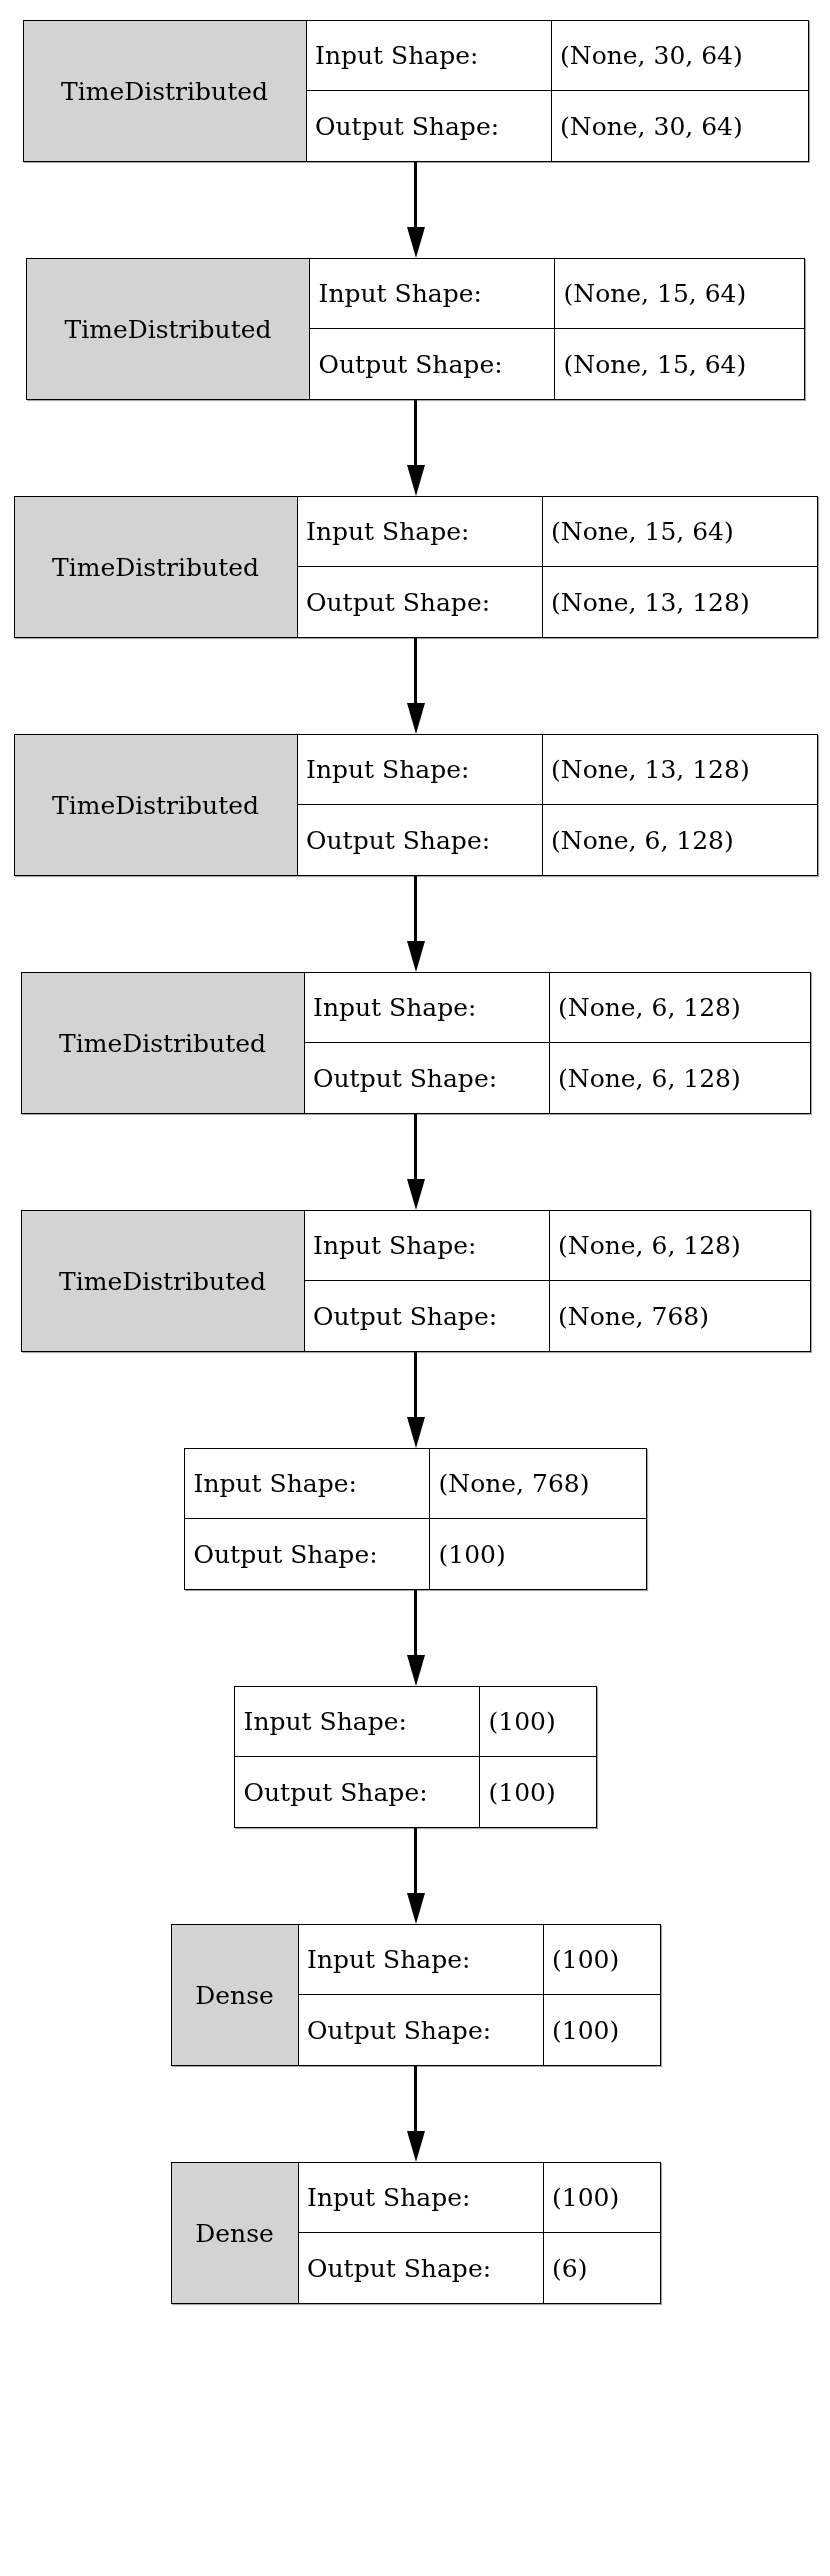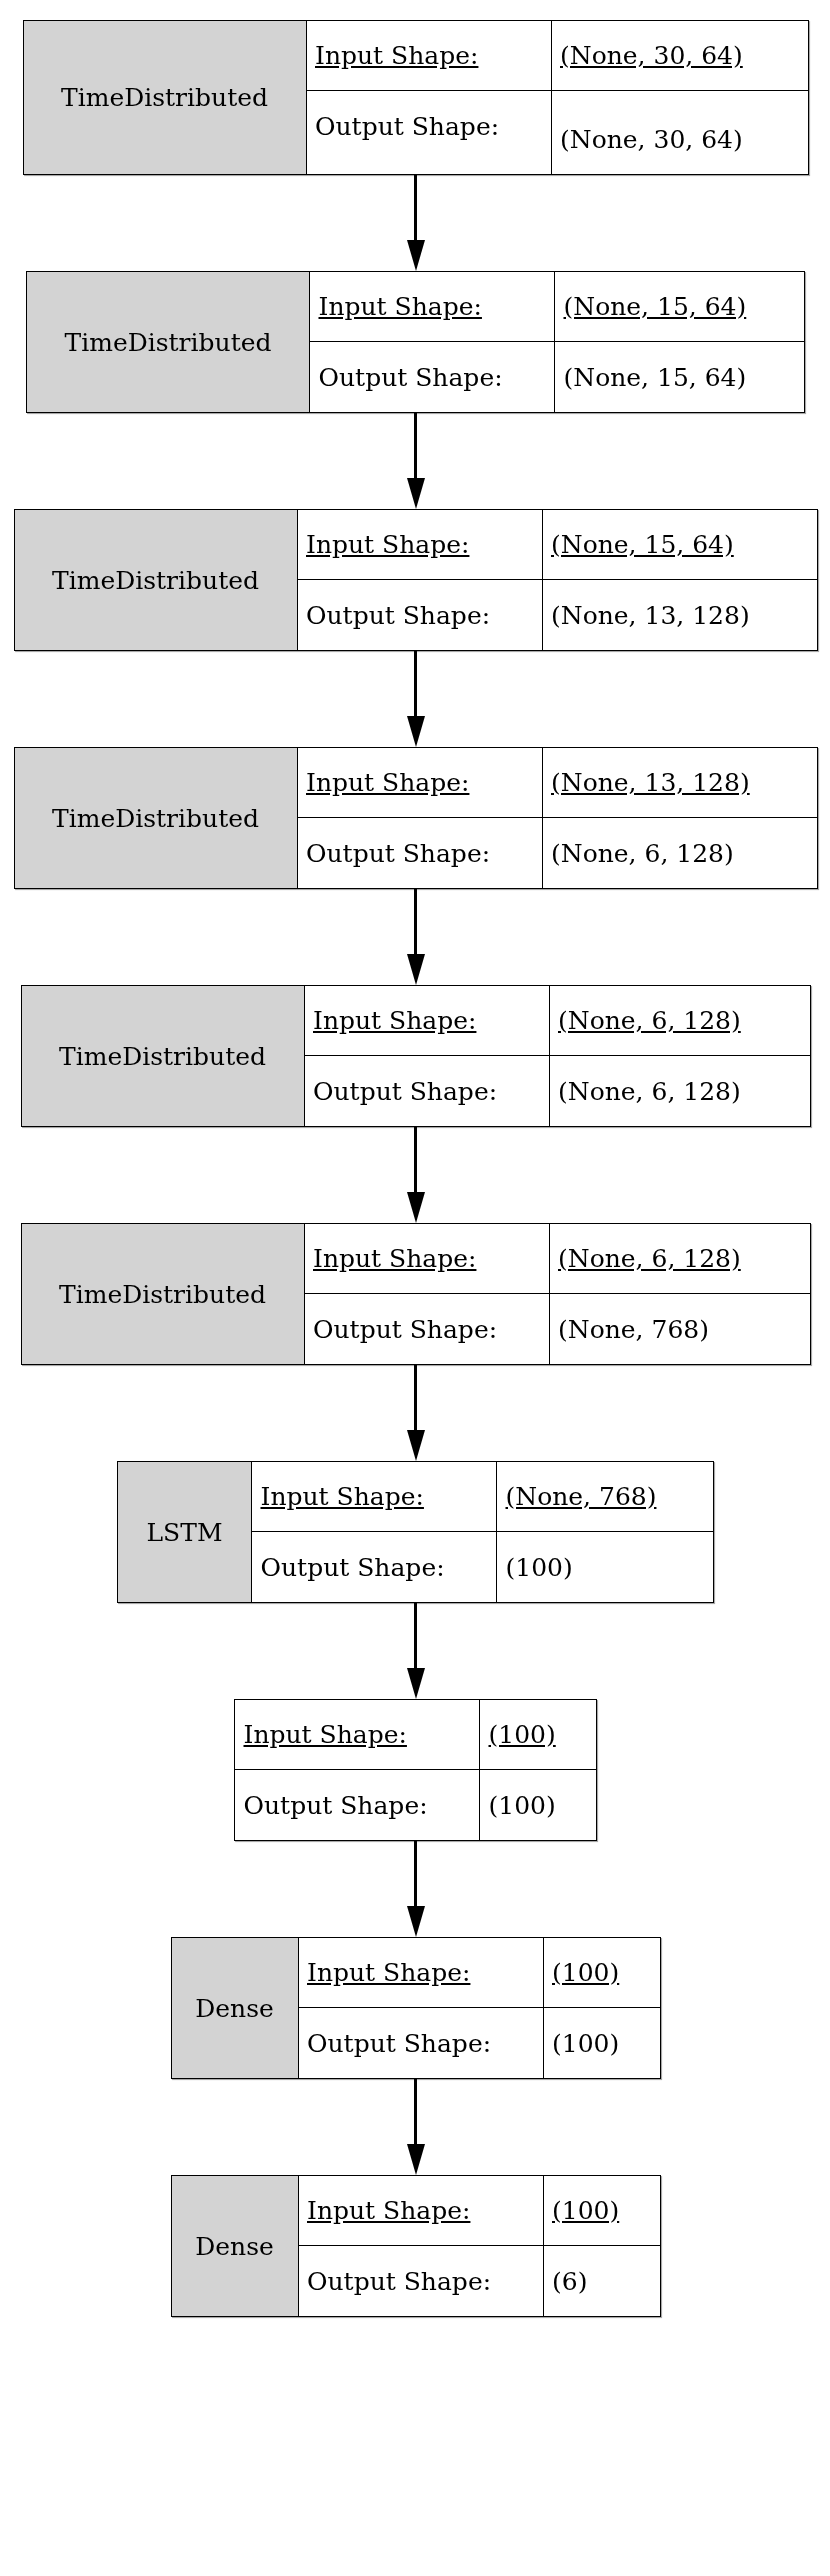--- a/index.html
+++ b/index.html
@@ -41,21 +41,21 @@
   .cell{
     display:flex;align-items:center;
     box-sizing:border-box;
     height:70px;
     padding:0 8.5px;
     white-space:nowrap;
     font-size:25px;
     line-height:1;
     color:#000000;
   }
-  .cell.top{border-bottom:1.6px solid #000000;text-decoration:underline;}
+  .cell.top{border-bottom:1.6px solid #000000;}
   .name-text{
     font-size:25px;line-height:1;color:#000000;
     padding:0 8.5px;white-space:nowrap;
   }
 
   
   .arrow{
     width:5.3px;
     display:flex;flex-direction:column;align-items:center;
     position:relative;
@@ -76,21 +76,21 @@
 
 <div id="graph">
     <div class="node">
       <div class="col col-name" style="width: 283px;">
         <span class="name-text">TimeDistributed</span>
       </div>
       <div class="col col-label" style="width: 245px;">
         <div class="cell top">Input Shape:</div>
         <div class="cell">Output Shape:</div>
       </div>
-      <div class="col col-value" style="width: 256px; gap: 13px;">
+      <div class="col col-value" style="width: 256px;">
         <div class="cell top">(None, 30, 64)</div>
         <div class="cell">(None, 30, 64)</div>
       </div>
     </div>
     <div class="arrow" style="height: 96px;">
       <div class="shaft"></div>
       <div class="head"></div>
     </div>
     <div class="node">
       <div class="col col-name" style="width: 283px;">
@@ -171,23 +171,20 @@
       <div class="col col-value" style="width: 260px;">
         <div class="cell top">(None, 6, 128)</div>
         <div class="cell">(None, 768)</div>
       </div>
     </div>
     <div class="arrow" style="height: 96px;">
       <div class="shaft"></div>
       <div class="head"></div>
     </div>
     <div class="node">
-      <div class="col col-name" style="width: 134px;">
-        <span class="name-text">LSTM</span>
-      </div>
       <div class="col col-label" style="width: 245px;">
         <div class="cell top">Input Shape:</div>
         <div class="cell">Output Shape:</div>
       </div>
       <div class="col col-value" style="width: 216px;">
         <div class="cell top">(None, 768)</div>
         <div class="cell">(100)</div>
       </div>
     </div>
     <div class="arrow" style="height: 96px;">

